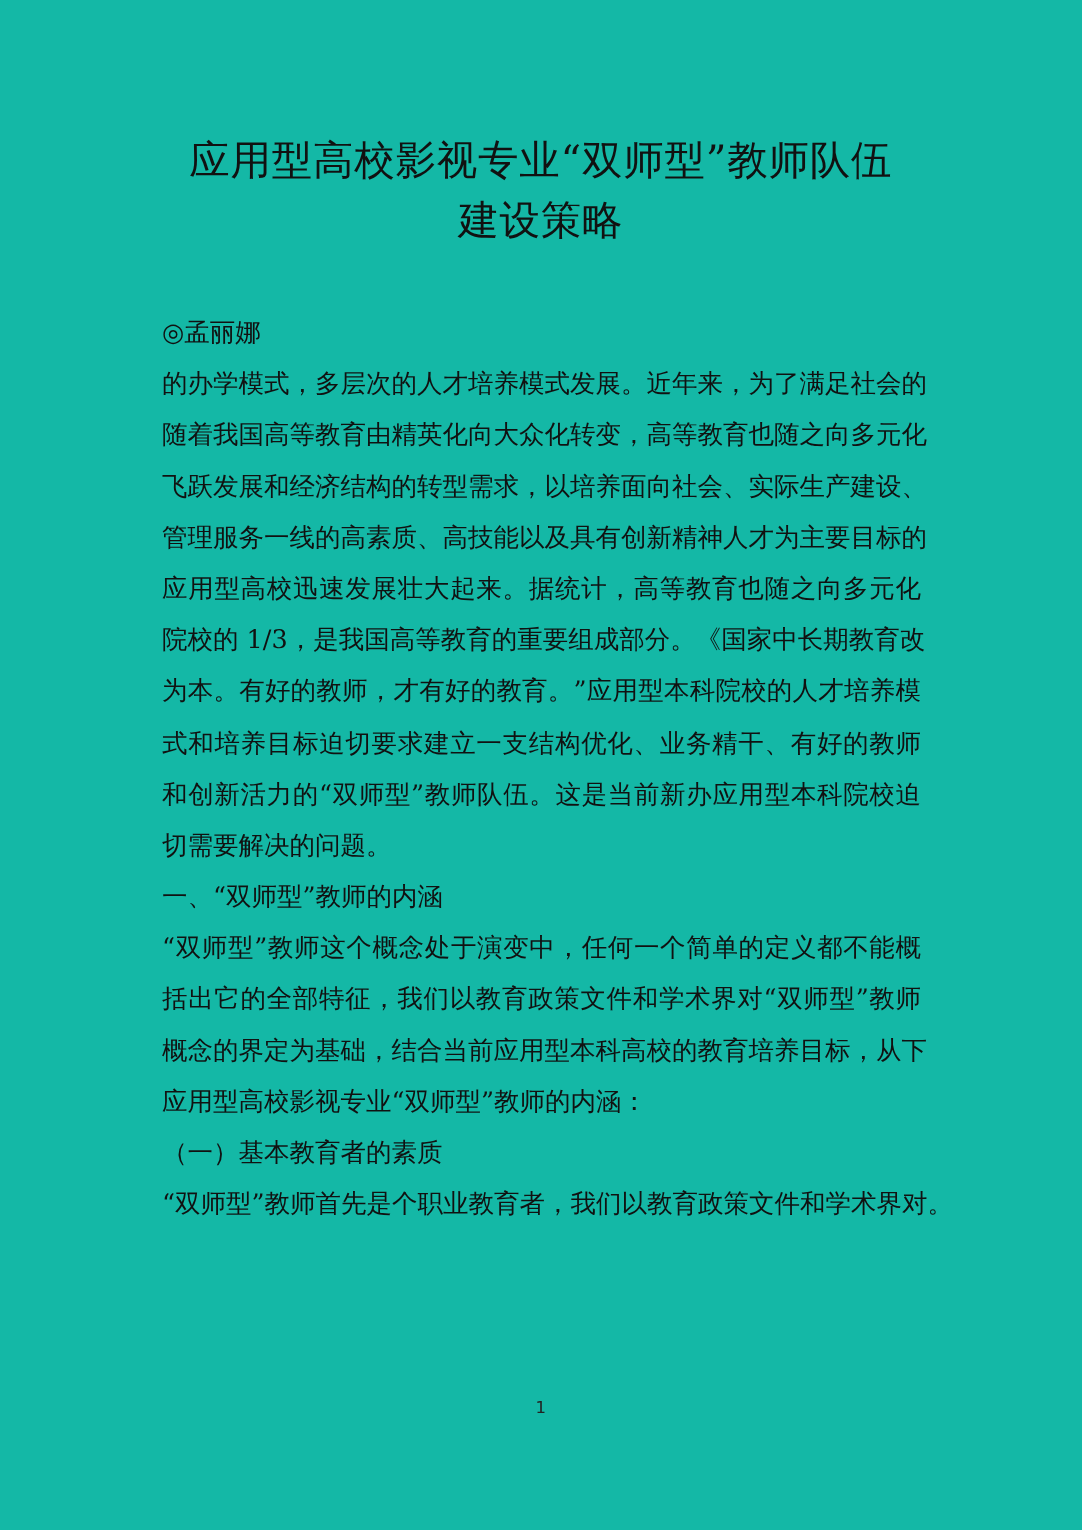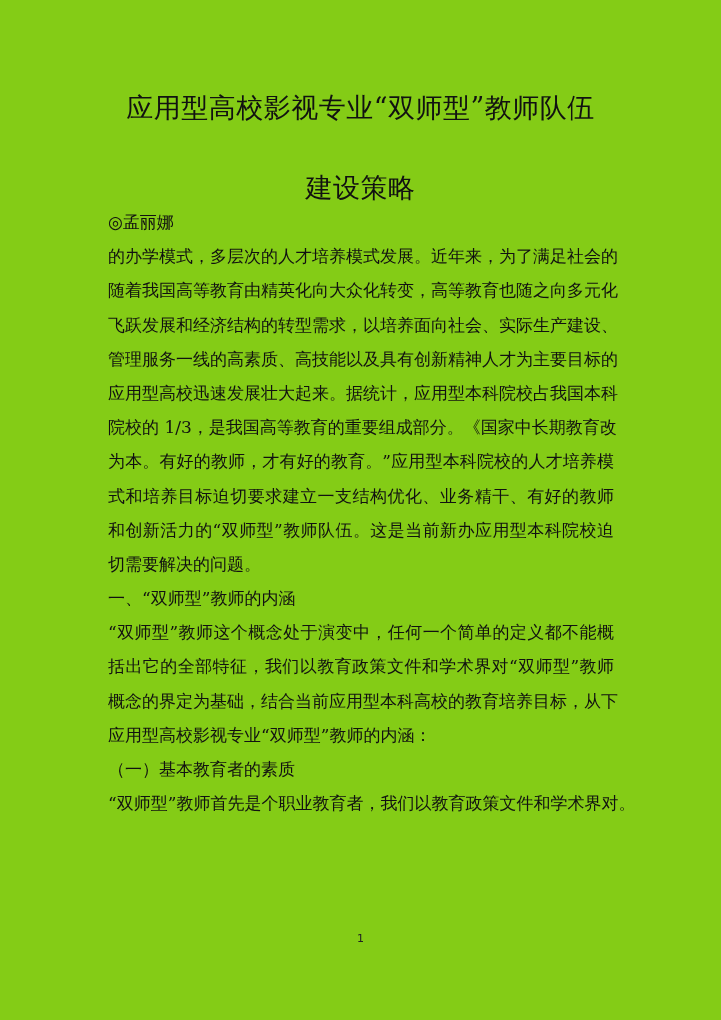--- a/index.html
+++ b/index.html
@@ -13,21 +13,21 @@
       position: relative;
       overflow: hidden;
       color: #111111;
       font-family: "DejaVu Serif", "Liberation Serif", serif;
     }
     .page {
       position: absolute;
       left: 0; top: 0;
       width: 721px;
       height: 1020px;
-      background: #84cc16;
+      background: #14b8a6;
     }
     .title {
       position: absolute;
       left: 60px;
       width: 601px;
       text-align: center;
       font-size: 27px;
       line-height: 40px;
       letter-spacing: 0.5px;
       top: 88px;
@@ -63,32 +63,32 @@
       color: #222;
     }
   </style>
 </head>
 <body>
 
 <div class="page">
 
   <h1 class="title">
     <span class="line last" style="text-align:center;text-align-last:center;height:40px;">应用型高校影视专业“双师型”教师队伍</span>
-    <span class="line last" style="text-align:center;text-align-last:center;height:40px;margin-top:40px;">建设策略</span>
+    <span class="line last" style="text-align:center;text-align-last:center;height:40px;">建设策略</span>
   </h1>
 
   <div class="body-text">
     <span class="line last">◎孟丽娜</span>
 
     <div>
       <span class="line">的办学模式，多层次的人才培养模式发展。近年来，为了满足社会的</span>
       <span class="line">随着我国高等教育由精英化向大众化转变，高等教育也随之向多元化</span>
       <span class="line">飞跃发展和经济结构的转型需求，以培养面向社会、实际生产建设、</span>
       <span class="line">管理服务一线的高素质、高技能以及具有创新精神人才为主要目标的</span>
-      <span class="line">应用型高校迅速发展壮大起来。据统计，应用型本科院校占我国本科</span>
+      <span class="line">应用型高校迅速发展壮大起来。据统计，高等教育也随之向多元化</span>
       <span class="line">院校的 1/3，是我国高等教育的重要组成部分。《国家中长期教育改</span>
       <span class="line">为本。有好的教师，才有好的教育。”应用型本科院校的人才培养模</span>
       <span class="line">式和培养目标迫切要求建立一支结构优化、业务精干、有好的教师</span>
       <span class="line">和创新活力的“双师型”教师队伍。这是当前新办应用型本科院校迫</span>
       <span class="line last">切需要解决的问题。</span>
     </div>
 
     <span class="line last">一、“双师型”教师的内涵</span>
 
     <div>

